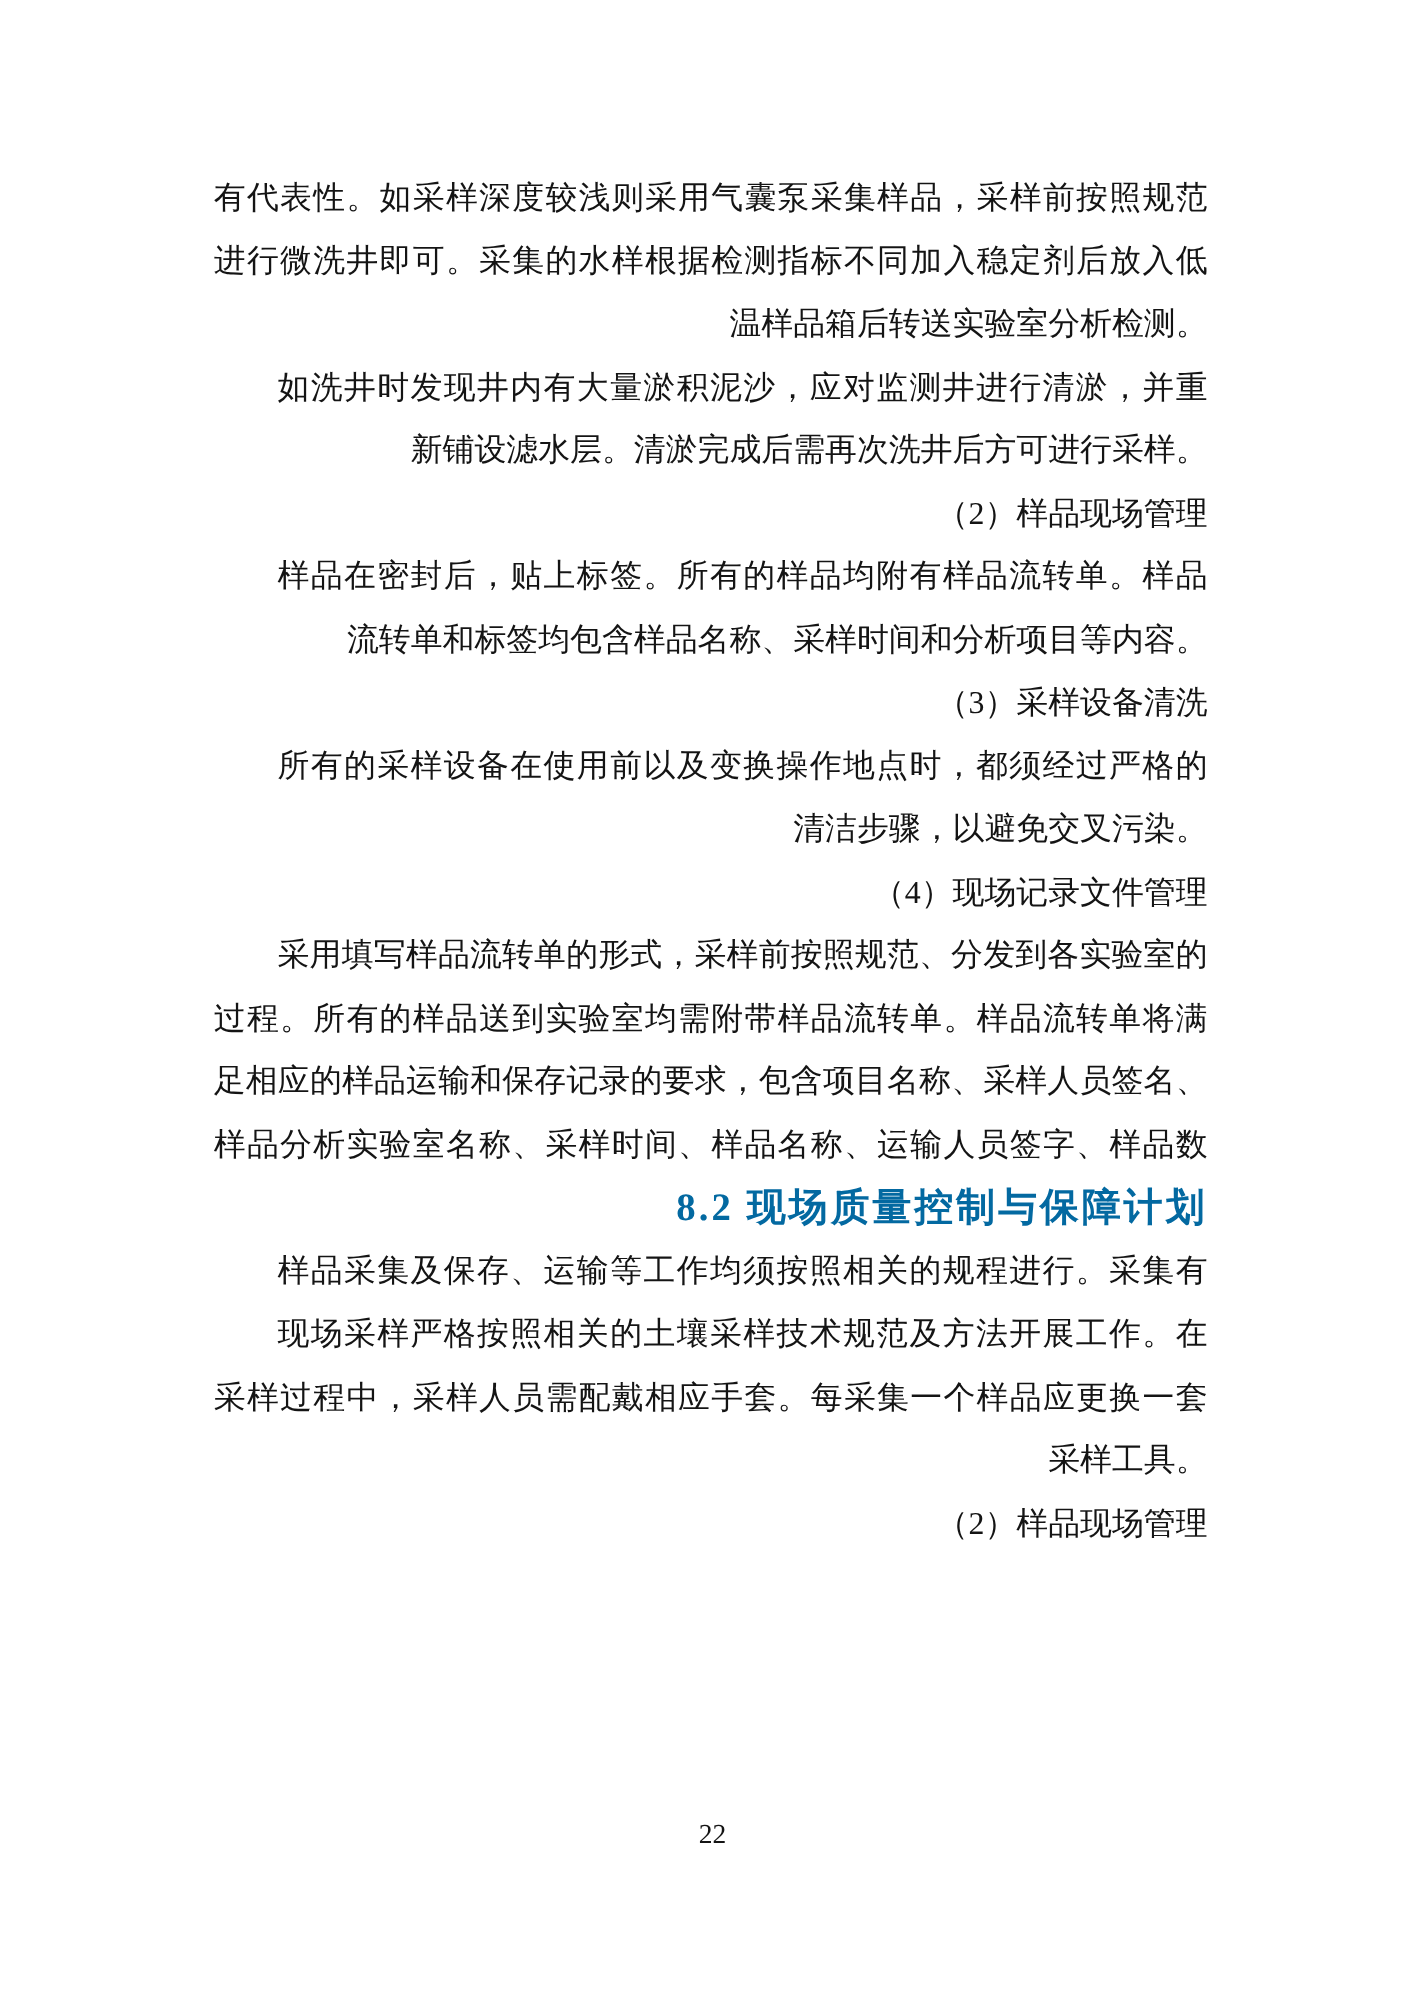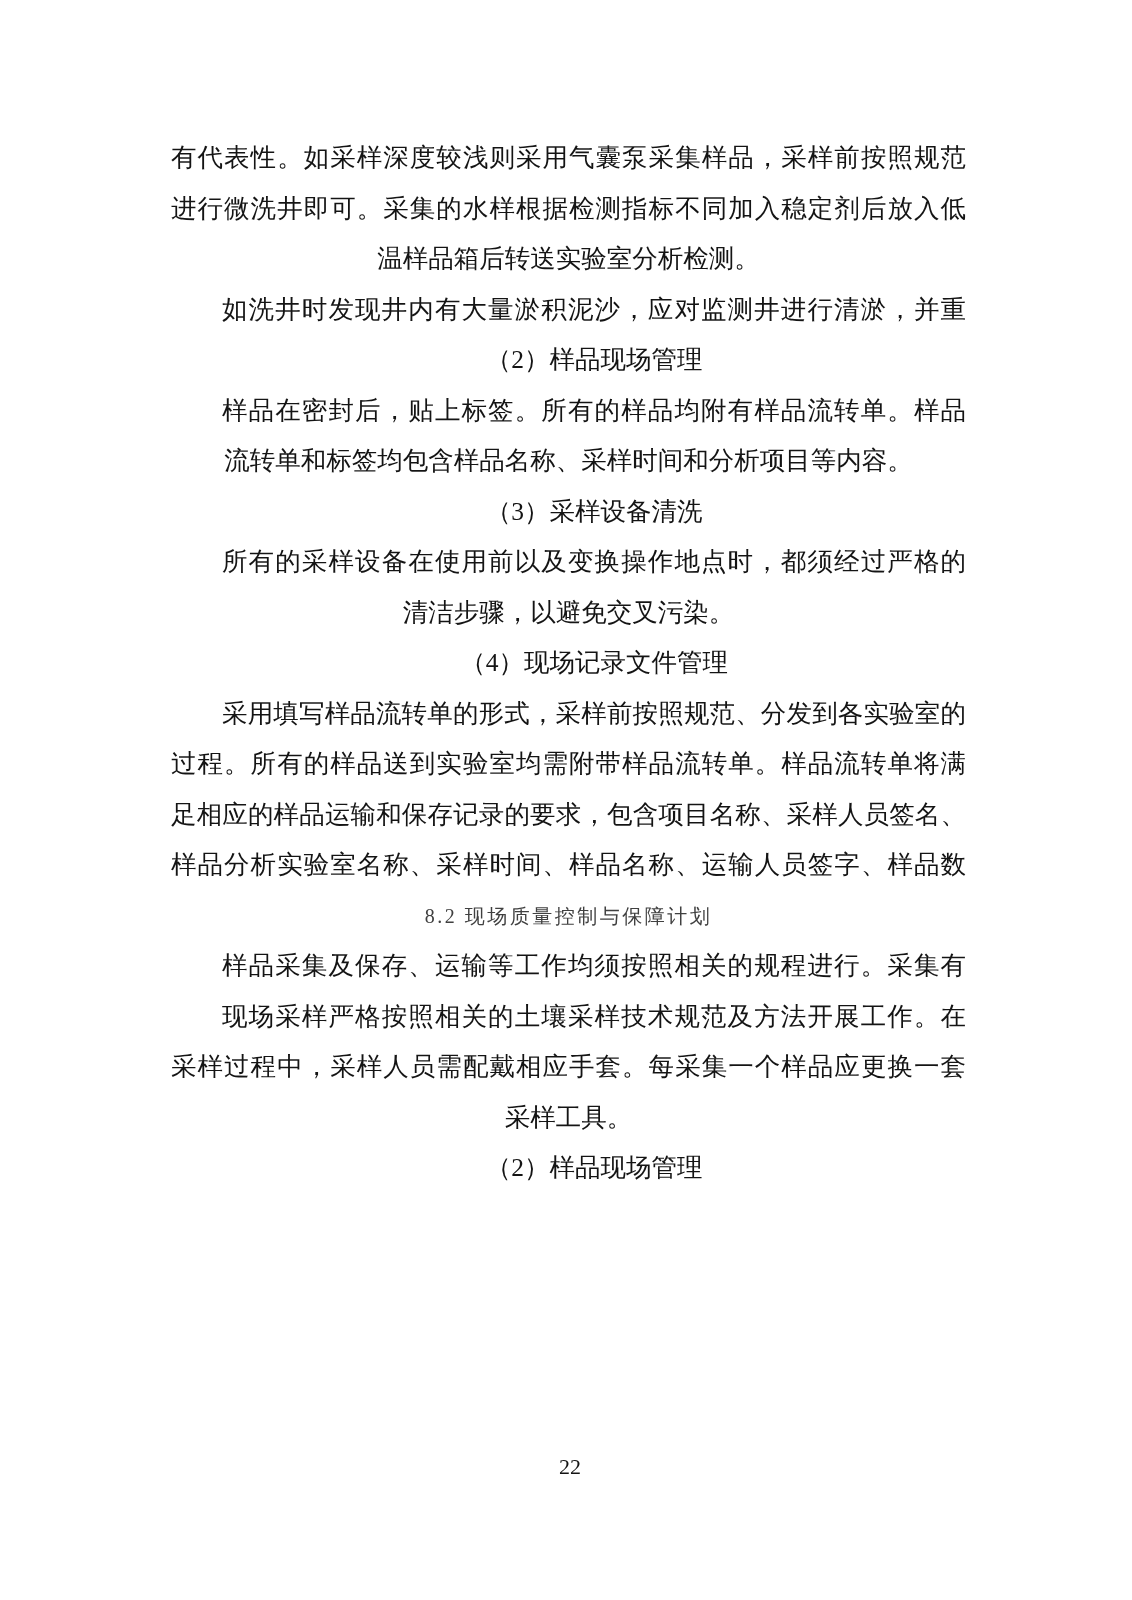--- a/index.html
+++ b/index.html
@@ -22,39 +22,39 @@
     width: 795px;
     font-size: 25.5px;
     line-height: 50.5px;
     color: #141414;
   }
 
   .line {
     height: 50.5px;
     overflow: hidden;
     white-space: normal;
-    text-align: center;
+    text-align: right;
   }
 
   
   .fill {
     text-align: justify;
     text-align-last: justify;
     -moz-text-align-last: justify;
     text-justify: inter-ideograph;
   }
 
   
   .indent { text-indent: 2em; }
 
   .heading {
-    font-weight: normal;
-    font-size: 20px;
+    font-weight: bold;
+    font-size: 31px;
     letter-spacing: 2.5px;
-    color: #404040;
+    color: #0369a1;
   }
 
   .footer {
     position: absolute;
     top: 1452px;
     left: 4px;
     width: 1132px;
     text-align: center;
     font-size: 22px;
     line-height: 30px;
@@ -64,20 +64,21 @@
 </head>
 <body>
 
 <div class="page">
 
   <div class="content">
     <div class="line fill">有代表性。如采样深度较浅则采用气囊泵采集样品，采样前按照规范</div>
     <div class="line fill">进行微洗井即可。采集的水样根据检测指标不同加入稳定剂后放入低</div>
     <div class="line">温样品箱后转送实验室分析检测。</div>
     <div class="line indent fill">如洗井时发现井内有大量淤积泥沙，应对监测井进行清淤，并重</div>
+    <div class="line">新铺设滤水层。清淤完成后需再次洗井后方可进行采样。</div>
     <div class="line indent">（2）样品现场管理</div>
     <div class="line indent fill">样品在密封后，贴上标签。所有的样品均附有样品流转单。样品</div>
     <div class="line">流转单和标签均包含样品名称、采样时间和分析项目等内容。</div>
     <div class="line indent">（3）采样设备清洗</div>
     <div class="line indent fill">所有的采样设备在使用前以及变换操作地点时，都须经过严格的</div>
     <div class="line">清洁步骤，以避免交叉污染。</div>
     <div class="line indent">（4）现场记录文件管理</div>
     <div class="line indent fill">采用填写样品流转单的形式，采样前按照规范、分发到各实验室的</div>
     <div class="line fill">过程。所有的样品送到实验室均需附带样品流转单。样品流转单将满</div>
     <div class="line fill">足相应的样品运输和保存记录的要求，包含项目名称、采样人员签名、</div>

